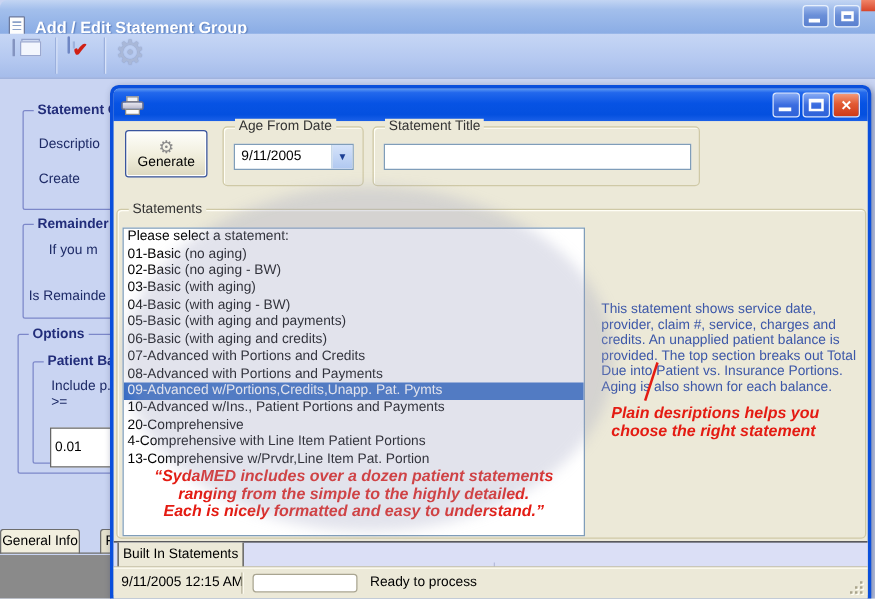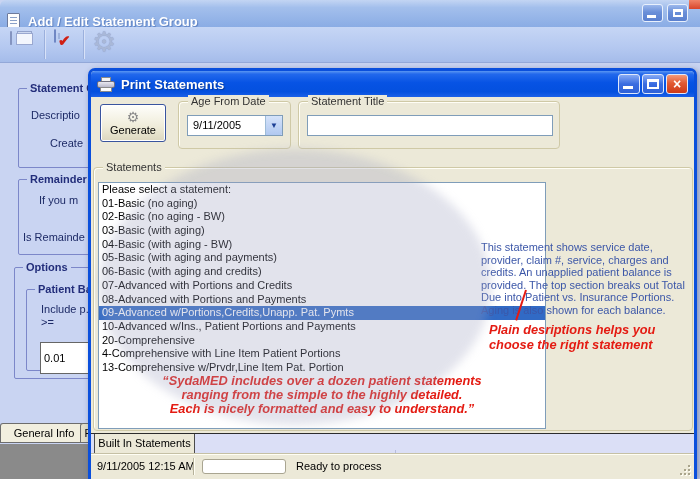--- a/index.html
+++ b/index.html
@@ -137,55 +137,54 @@
     <span class="tb-sep" style="left:45px;"></span>
     <span class="tb-icon clipboard" style="left:52px;top:3px;"><span class="chk">✔</span></span>
     <span class="tb-sep" style="left:84px;"></span>
     <span class="tb-icon" style="left:92px;top:1px;"><span class="gear-glyph">⚙</span></span>
   </div>
 
   <div class="pgroup" style="left:18px;top:88px;width:220px;height:80px;">
     <span class="pgroup-label">Statement G</span>
   </div>
   <span class="plabel" style="left:31px;top:109px;">Descriptio</span>
-  <span class="plabel" style="left:50px;top:137px;text-align:center;">Create</span>
+  <span class="plabel" style="left:31px;top:137px;text-align:center;">Create</span>
 
   <div class="pgroup" style="left:18px;top:179px;width:220px;height:76px;">
     <span class="pgroup-label">Remainder</span>
   </div>
   <span class="plabel" style="left:39px;top:194px;">If you m</span>
   <span class="plabel" style="left:23px;top:231px;">Is Remainde</span>
 
   <div class="pgroup" style="left:14px;top:267px;width:220px;height:112px;">
     <span class="pgroup-label">Options</span>
   </div>
   <div class="pgroup" style="left:26px;top:289px;width:200px;height:82px;">
     <span class="pgroup-label">Patient Bala</span>
   </div>
   <span class="plabel" style="left:41px;top:303px;">Include p.</span>
   <span class="plabel" style="left:41px;top:316px;">&gt;=</span>
   <input class="pinput" style="left: 40px; top: 342px; width: 56px; height: 32px;" value="0.01">
 
-  <div class="ptab" style="left:0;top:423px;width:88px;">
+  <div class="ptab" style="left:0;top:423px;width:64px;">
     <span>General Info</span>
   </div>
   <div class="ptab" style="left:80px;top:423px;width:18px;background:#e4e0cc;">
     <span>Fi</span>
   </div>
   <div class="ptabline"></div>
   <div class="grey-area"></div>
 
   <div class="dlg">
     <div class="dlg-titlebar">
       <span class="printer-icon">
         <span class="paper"></span>
           <span class="bodyp"></span>
           <span class="tray"></span>
       </span>
-      <span class="dlg-title">Print Statements</span>
       <span class="dlg-caps">
         <span class="dlg-cap">
             <span class="dash"></span>
           </span>
         <span class="dlg-cap">
             <span class="sq"></span>
           </span>
         <span class="dlg-cap close">
             <span class="x">×</span>
           </span>
@@ -208,21 +207,21 @@
       </div>
 
       <div class="xp-group" style="left:207px;top:4px;width:262px;height:48px;">
         <span class="xp-group-label">Statement Title</span>
         <input class="txtfield" style="left: 8px; top: 13px; width: 246px; height: 21px;" value="">
       </div>
 
       <div class="xp-group" style="left:2px;top:70px;width:600px;height:264px;">
         <span class="xp-group-label">Statements</span>
 
-        <div class="listbox" style="left:4px;top:14px;width:448px;height:247px;">
+        <div class="listbox" style="left:4px;top:14px;width:370px;height:247px;">
           <div class="list-row">Please select a statement:</div>
             <div class="list-row">01-Basic (no aging)</div>
             <div class="list-row">02-Basic (no aging - BW)</div>
             <div class="list-row">03-Basic (with aging)</div>
             <div class="list-row">04-Basic (with aging - BW)</div>
             <div class="list-row">05-Basic (with aging and payments)</div>
             <div class="list-row">06-Basic (with aging and credits)</div>
             <div class="list-row">07-Advanced with Portions and Credits</div>
             <div class="list-row">08-Advanced with Portions and Payments</div>
             <div class="list-row selected">09-Advanced w/Portions,Credits,Unapp. Pat. Pymts</div>

